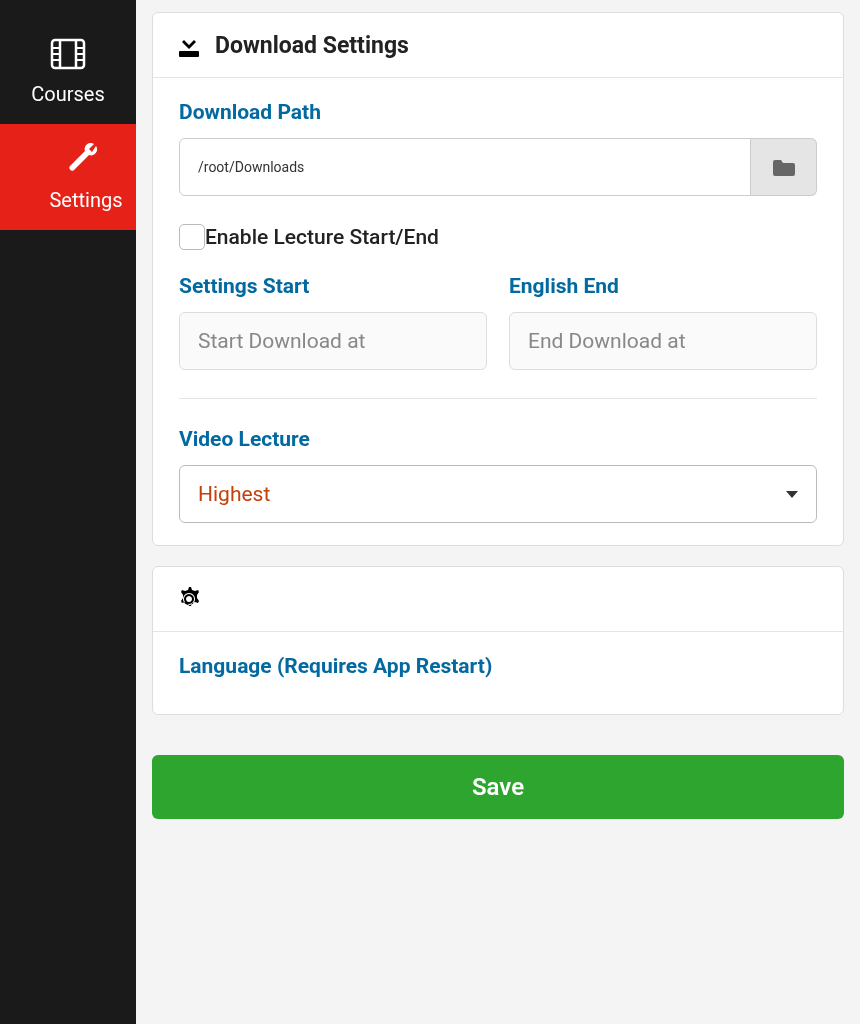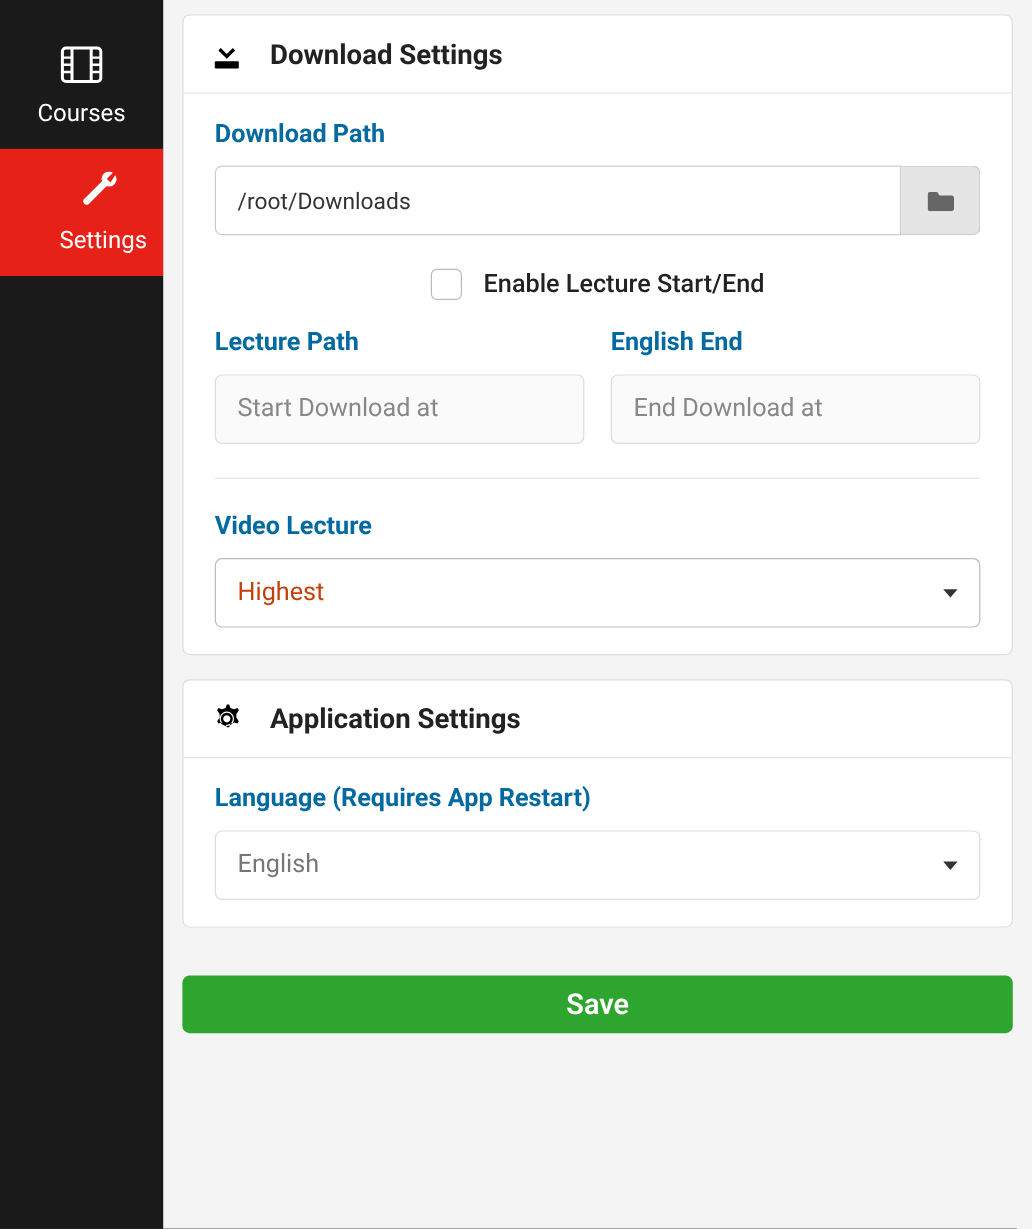--- a/index.html
+++ b/index.html
@@ -57,21 +57,21 @@
       background: #fff;
       border: 1px solid #ddd;
       border-radius: 6px;
       margin-bottom: 20px;
     }
     .panel-header {
       display: flex;
       align-items: center;
       padding: 18px 22px;
       border-bottom: 1px solid #e4e4e4;
-      gap: 22px;
+      gap: 12px;
     }
     .panel-header-icon {
       width: 28px;
       height: 28px;
       display: flex;
       align-items: center;
       justify-content: center;
     }
     .panel-title {
       font-size: 23px;
@@ -91,43 +91,41 @@
     .input-group {
       display: flex;
       width: 100%;
     }
     .text-input {
       flex: 1;
       height: 58px;
       border: 1px solid #ccc;
       border-radius: 6px 0 0 6px;
       padding: 0 18px;
-      font-size: 19px;
+      font-size: 14px;
       color: #333;
       background: #fff;
     }
     .folder-btn {
       width: 66px;
       height: 58px;
       border: 1px solid #ccc;
       border-left: none;
       border-radius: 0 6px 6px 0;
       background: #e5e5e5;
       display: flex;
       align-items: center;
       justify-content: center;
       cursor: pointer;
     }
     .checkbox-row {
       display: flex;
       align-items: center;
-      gap: 18px;
       margin-top: 28px;
       margin-bottom: 24px;
-      justify-content: center;
     }
     .checkbox-box {
       width: 26px;
       height: 26px;
       border: 1px solid #bbb;
       border-radius: 5px;
       background: #fff;
       cursor: pointer;
     }
     .checkbox-label {
@@ -180,21 +178,21 @@
     }
     .caret-down {
       width: 0;
       height: 0;
       border-left: 6px solid transparent;
       border-right: 6px solid transparent;
       border-top: 7px solid #333;
     }
     .save-btn {
       width: 100%;
-      height: 48px;
+      height: 64px;
       background: #2ea52e;
       color: #fff;
       font-size: 24px;
       font-weight: 600;
       border: none;
       border-radius: 6px;
       cursor: pointer;
     }
     .gray-spacer {
       height: 20px;
@@ -253,21 +251,21 @@
         </button>
       </div>
 
       <div class="checkbox-row">
         <div class="checkbox-box"></div>
         <span class="checkbox-label">Enable Lecture Start/End</span>
       </div>
 
       <div class="two-col">
         <div class="col">
-          <label class="field-label">Lecture Path</label>
+          <label class="field-label">Settings Start</label>
           <input class="text-input-full" type="text" placeholder="Start Download at" style="">
         </div>
         <div class="col">
           <label class="field-label">English End</label>
           <input class="text-input-full" type="text" placeholder="End Download at" style="">
         </div>
       </div>
 
       <div class="divider"></div>
 
@@ -280,28 +278,23 @@
   </div>
 
   <div class="panel">
     <div class="panel-header">
       <div class="panel-header-icon">
         <svg width="28" height="28" viewBox="0 0 28 28" fill="#000">
           <path d="M14 9 a5 5 0 1 0 0.001 0 z M14 11 a3 3 0 1 1 -0.001 0 z"></path>
           <path d="M14 2 l2 0 l1 3 l3 1 l3 -1 l1 2 l-2 3 l0 3 l2 3 l-1 2 l-3 -1 l-3 1 l-1 3 l-2 0 l-1 -3 l-3 -1 l-3 1 l-1 -2 l2 -3 l0 -3 l-2 -3 l1 -2 l3 1 l3 -1 z M14 8 a6 6 0 1 0 0.001 0 z" fill-rule="evenodd"></path>
         </svg>
       </div>
-      <span class="panel-title">Application Settings</span>
     </div>
     <div class="panel-body">
       <label class="field-label">Language (Requires App Restart)</label>
-      <div class="select-input muted">
-        <span>English</span>
-        <span class="caret-down"></span>
-      </div>
     </div>
   </div>
 
   <div class="gray-spacer"></div>
 
   <button class="save-btn">Save</button>
 
 </div>
 
 </body></html>

